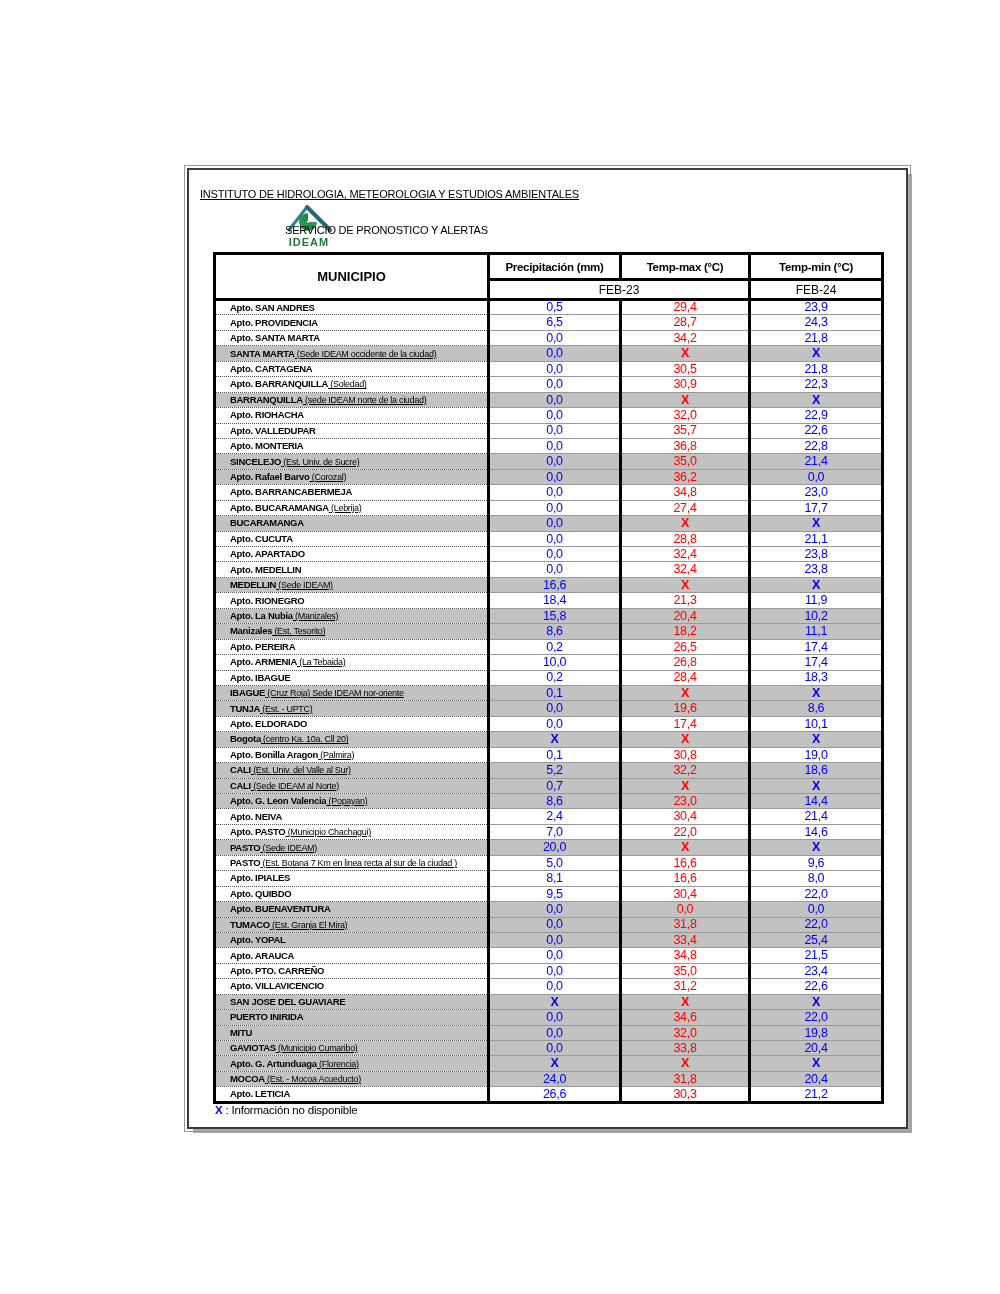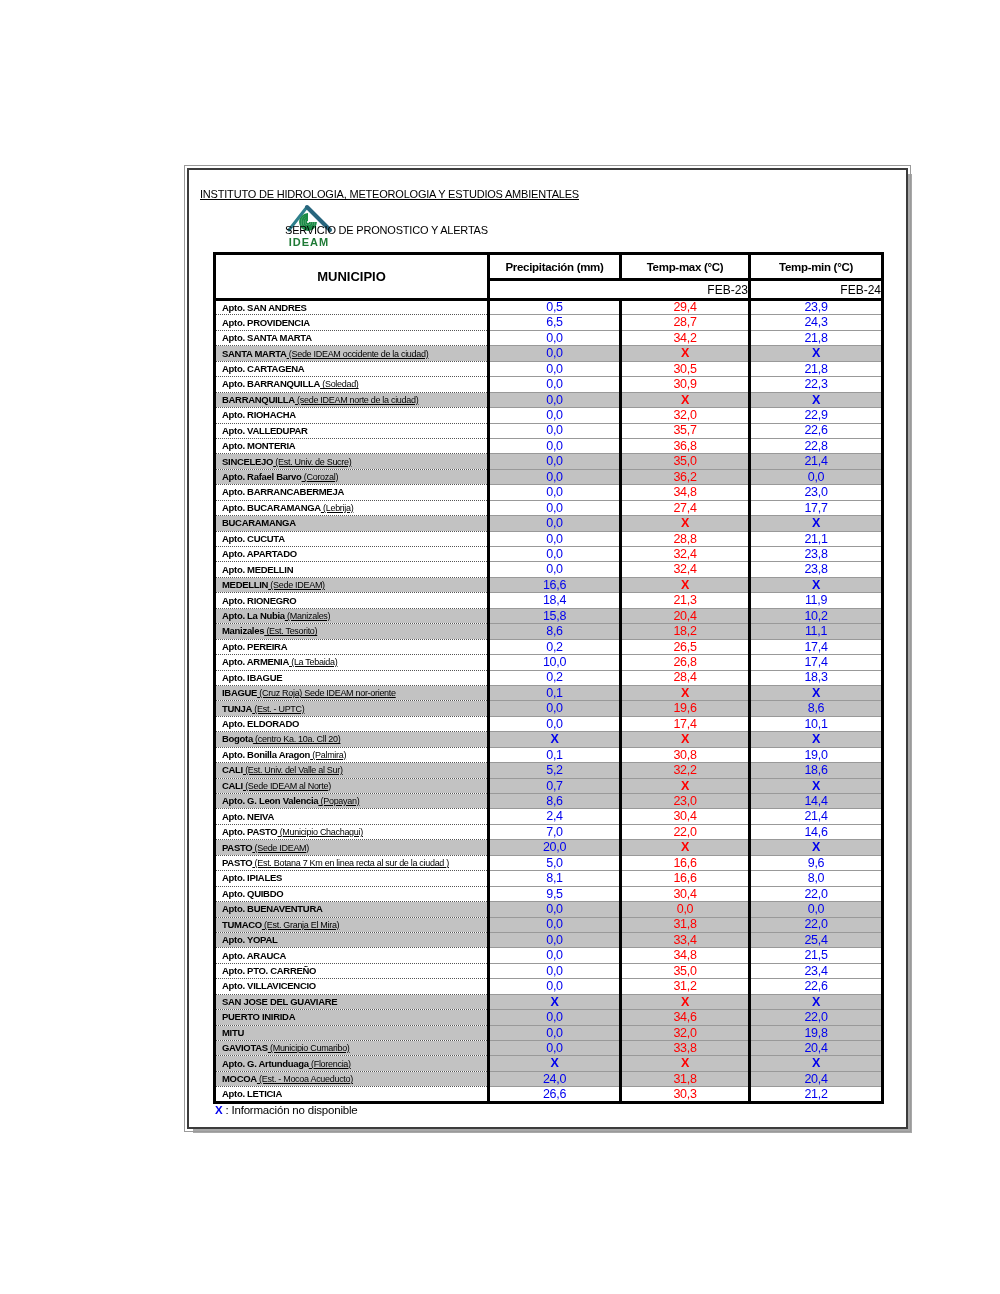--- a/index.html
+++ b/index.html
@@ -26,27 +26,27 @@
   .logo .logo-text{font-size:11px;font-weight:bold;color:#1f7a36;letter-spacing:1px;margin-top:-2px;}
   .tblwrap{position:absolute;top:82px;left:24px;}
   table{border-collapse:collapse;table-layout:fixed;width:668px;border:3px solid #000;}
   th,td{padding:0;margin:0;overflow:hidden;white-space:nowrap;vertical-align:middle;}
   thead th{
     border:3px solid #000;font-weight:bold;text-align:center;background:#fff;
   }
   th.municipio-h{font-size:13px;}
   th.col-h{font-size:11.5px;height:23px;letter-spacing:-0.3px;text-align:center;}
   thead td.period{
-    border:3px solid #000;font-weight:normal;font-size:12px;height:17px;text-align:right;
+    border:3px solid #000;font-weight:normal;font-size:12px;height:17px;text-align:center;
   }
   tbody tr{height:15.45px;}
   tbody tr.shaded{background:var(--shade,#C0C0C0);}
   tbody td.name{
     border-right:3px solid #000;border-bottom:1px dotted #555;
-    font-size:9.5px;padding-left:6px;letter-spacing:-0.3px;line-height:1;
+    font-size:9.5px;padding-left:14px;letter-spacing:-0.3px;line-height:1;
   }
   tbody td.name .nm{font-weight:bold;}
   tbody td.name .nt{font-weight:normal;font-size:9px;text-decoration:underline;}
   tbody td.val{
     border-right:3px solid #000;border-bottom:1px solid #999;
     font-size:12.5px;text-align:center;line-height:1;letter-spacing:-0.3px;
   }
   tbody td.val.x{font-weight:bold;}
   td.c-precip{color:var(--blue,#0000EE);}
   td.c-tmax{color:var(--red,#FF0000);}

